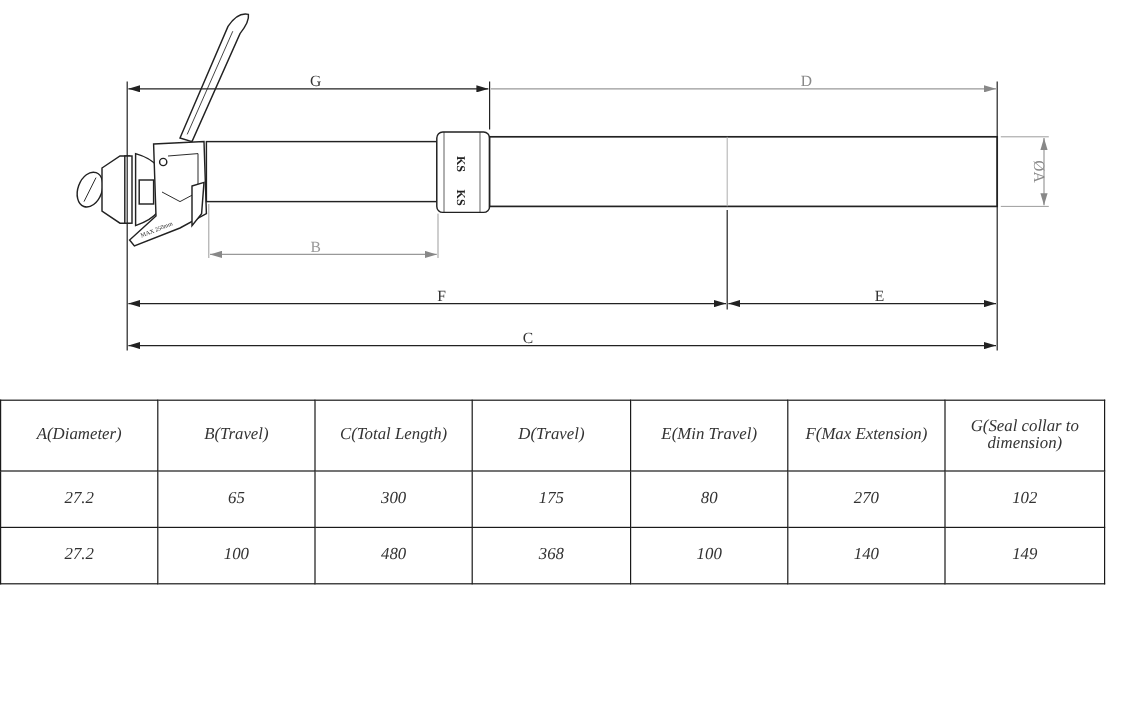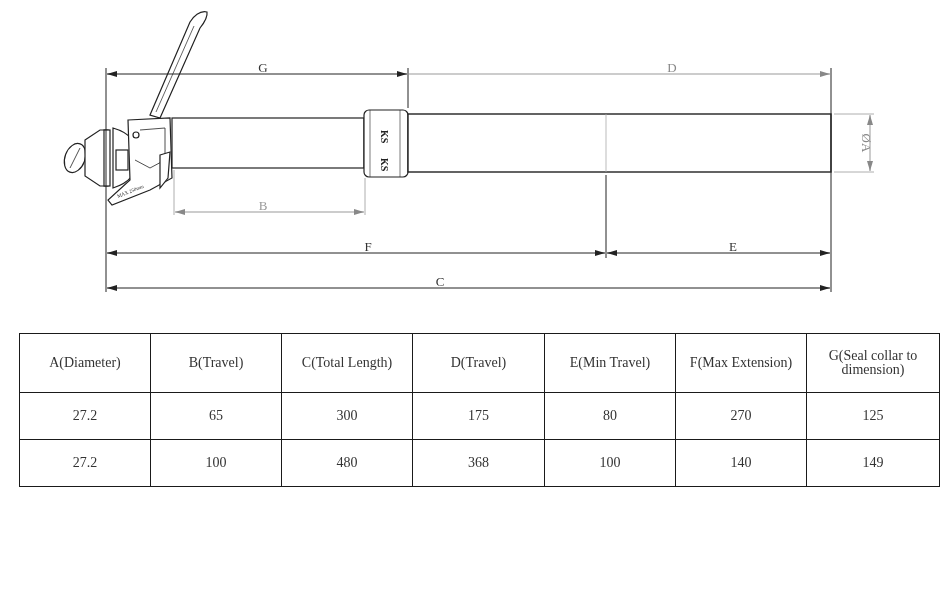--- a/index.html
+++ b/index.html
@@ -1,20 +1,20 @@
 <!DOCTYPE html>
 <html><head>
 <meta charset="utf-8">
 <style>
   html, body { margin: 0; padding: 0; background: #ffffff; }
   body { width: 944px; height: 594px; position: relative; overflow: hidden;
          font-family: "Liberation Serif", "DejaVu Serif", serif; color: #222; }
   #drawing { position: absolute; left: 0; top: 0; width: 944px; height: 320px; }
-  #spec-table { position: absolute; left: 19px; top: 333px; border-collapse: collapse;
-                table-layout: fixed; width: 920px; }
+  #spec-table { position: absolute; left: 0; top: 333px; border-collapse: collapse;
+                table-layout: fixed; width: 920px; font-style: italic; }
   #spec-table td { border: 1px solid #1a1a1a; text-align: center; vertical-align: middle;
                    font-size: 14px; color: #333; padding: 0 4px; line-height: 14px; }
   #spec-table tr.hdr td { height: 58px; }
   #spec-table tr.row td { height: 46px; }
   .dimlbl { font-family: "Liberation Serif", serif; font-size: 13px; }
 </style>
 </head>
 <body>
 
 <div id="drawing">
@@ -137,21 +137,21 @@
     <td>F(Max Extension)</td>
     <td style="padding:0 18px;margin-left:39px;">G(Seal collar to dimension)</td>
   </tr>
   <tr class="row">
     <td>27.2</td>
     <td>65</td>
     <td>300</td>
     <td>175</td>
     <td>80</td>
     <td>270</td>
-    <td>125</td>
+    <td>102</td>
   </tr>
   <tr class="row">
     <td>27.2</td>
     <td>100</td>
     <td>480</td>
     <td>368</td>
     <td>100</td>
     <td>140</td>
     <td>149</td>
   </tr>

